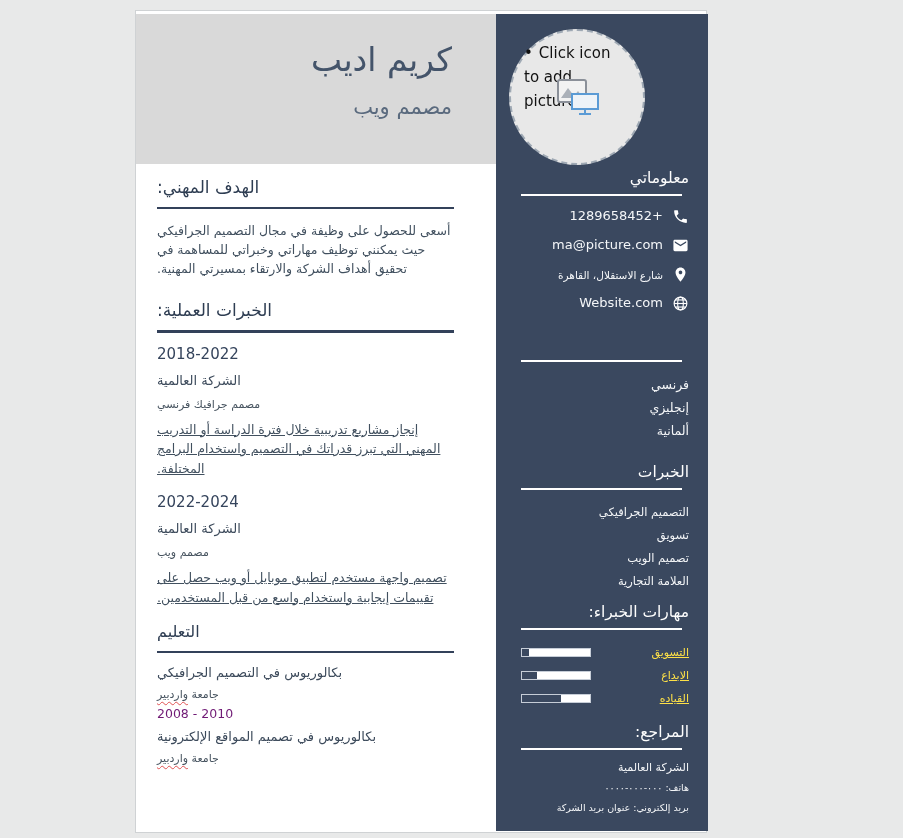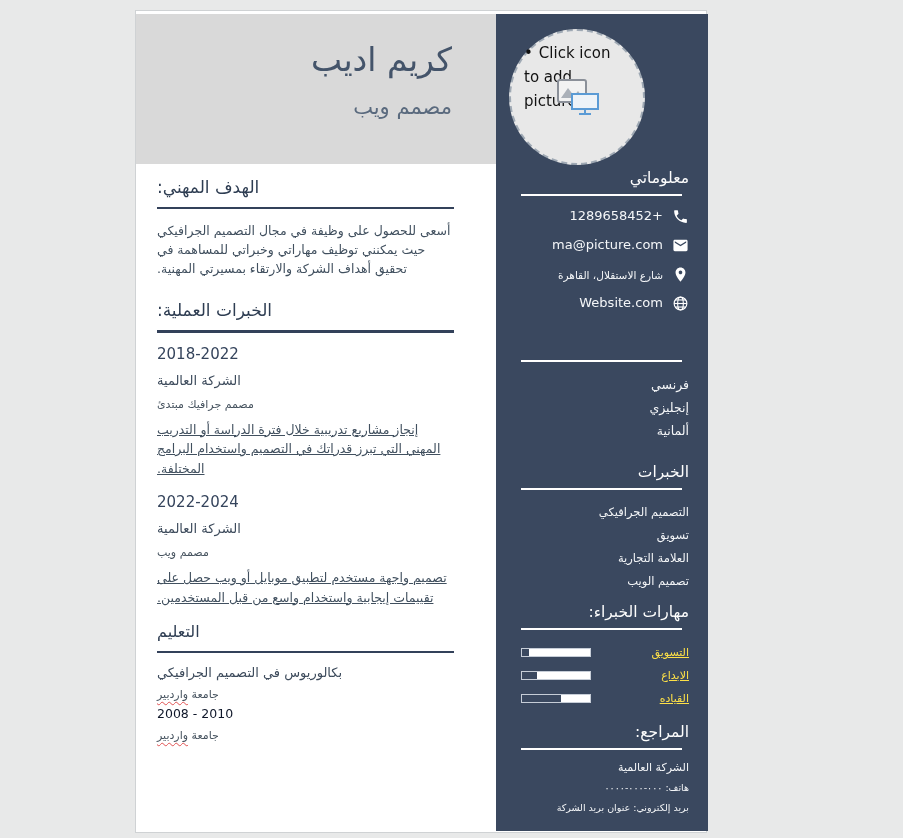--- a/index.html
+++ b/index.html
@@ -75,21 +75,21 @@
                     margin-bottom:22px; }
   .dates { font-size:15px; color:#35445c; margin:6px 0 10px; }
   .ltr { direction:ltr; unicode-bidi:isolate; }
   .company { font-size:13px; color:#3c4a5b; margin-bottom:10px; }
   .role { font-size:11px; color:#46535f; margin-bottom:9px; }
   .desc { font-size:12.5px; line-height:19.5px; color:#41505f; margin-bottom:15px;text-decoration:underline; }
   .edu-degree { font-size:13px; color:#3c4a5b; margin:6px 0 8px; }
   .edu-uni { font-size:11px; color:#46535f; margin-bottom:5px; }
   .misspelled { text-decoration:underline wavy #e05252; text-decoration-thickness:1px;
                 text-underline-offset:3px; }
-  .edu-years { font-size:12.5px; color:#0f172a; margin-bottom:8px; }
+  .edu-years { font-size:12.5px; color:#701a75; margin-bottom:8px; }
 </style>
 </head>
 <body>
 
 <div class="canvas">
   <div class="page">
 
     <div class="header-gray">
       <div class="name">كريم اديب</div>
       <div class="job-title">مصمم ويب</div>
@@ -155,22 +155,22 @@
           <div>ألمانية</div>
         </div>
       </section>
 
       <section class="sb sec-exp">
         <h3>الخبرات</h3>
         <div class="rule"></div>
         <div class="plain-list">
           <div>التصميم الجرافيكي</div>
           <div>تسويق</div>
+          <div>تصميم الويب</div>
           <div>العلامة التجارية</div>
-          <div>تصميم الويب</div>
         </div>
       </section>
 
       <section class="sb sec-skills">
         <h3>مهارات الخبراء:</h3>
         <div class="rule"></div>
         <div class="skill-row">
           <span class="lbl">التسويق</span>
           <span class="bar">
               <span class="bar-fill" style="width: 90%;"></span>
@@ -203,39 +203,40 @@
       <h2>الهدف المهني:</h2>
       <div class="hrule"></div>
       <p class="objective-text">أسعى للحصول على وظيفة في مجال التصميم الجرافيكي حيث يمكنني توظيف مهاراتي وخبراتي للمساهمة في تحقيق أهداف الشركة والارتقاء بمسيرتي المهنية.</p>
 
       <h2>الخبرات العملية:</h2>
       <div class="hrule thick"></div>
 
       <div>
         <div class="dates"><span class="ltr">2018-2022</span></div>
         <div class="company">الشركة العالمية</div>
-        <div class="role">مصمم جرافيك مبتدئ</div>
+        <div class="role">مصمم جرافيك فرنسي</div>
         <div class="desc">إنجاز مشاريع تدريبية خلال فترة الدراسة أو التدريب المهني التي تبرز قدراتك في التصميم واستخدام البرامج المختلفة.</div>
       </div>
 
       <div>
         <div class="dates"><span class="ltr">2022-2024</span></div>
         <div class="company">الشركة العالمية</div>
         <div class="role">مصمم ويب</div>
         <div class="desc">تصميم واجهة مستخدم لتطبيق موبايل أو ويب حصل على تقييمات إيجابية واستخدام واسع من قبل المستخدمين.</div>
       </div>
 
       <h2 style="font-size:16px;">التعليم</h2>
       <div class="hrule"></div>
 
       <div>
         <div class="edu-degree">بكالوريوس في التصميم الجرافيكي</div>
         <div class="edu-uni"><span>جامعة</span> <span class="misspelled">واردبير</span></div>
         <div class="edu-years"><span class="ltr">2008 - 2010</span></div>
       </div>
 
       <div>
+        <div class="edu-degree">بكالوريوس في تصميم المواقع الإلكترونية</div>
         <div class="edu-uni"><span>جامعة</span> <span class="misspelled">واردبير</span></div>
       </div>
     </div>
 
   </div>
 </div>
 
 </body></html>

